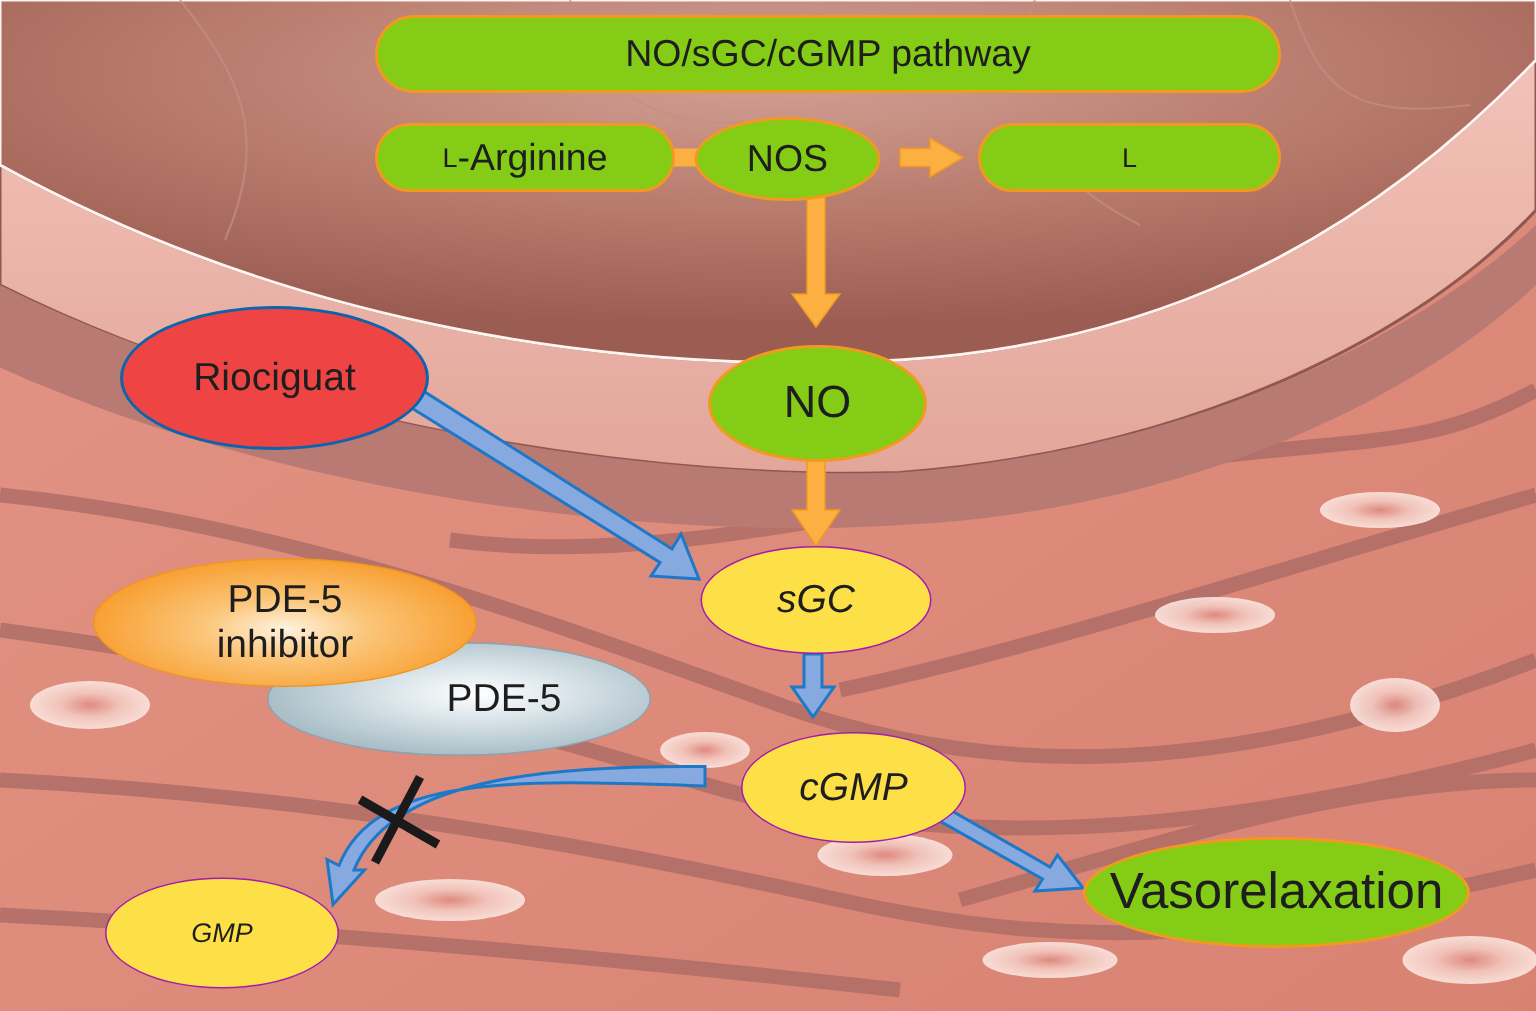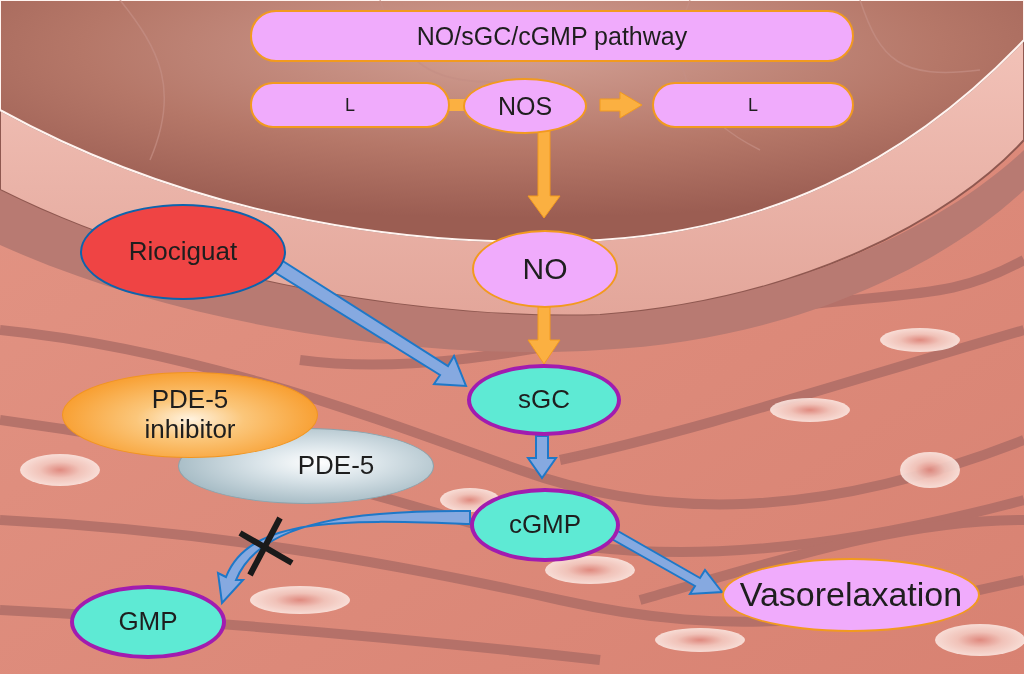--- a/index.html
+++ b/index.html
@@ -1,21 +1,21 @@
 <!DOCTYPE html>
 <html><head>
 <meta charset="utf-8">
 <style>
   html,body{margin:0;padding:0;}
   body{width:1024px;height:674px;overflow:hidden;position:relative;font-family:"Liberation Sans",sans-serif;background:#c97a6e;}
   #bg{position:absolute;left:0;top:0;width:1024px;height:674px;}
   #diagram{position:absolute;left:0;top:0;width:1024px;height:674px;}
   .node{position:absolute;display:flex;align-items:center;justify-content:center;text-align:center;color:#1e1e1e;box-sizing:border-box;line-height:1.15;}
-  .orange{background:#f0abfc;border:2px solid #f29a1f;}
-  .blue-light{background:#5eead4;border:4px solid #a21caf;}
+  .orange{background:#84cc16;border:2px solid #f29a1f;}
+  .blue-light{background:#fde047;border:1px solid #a21caf;font-style:italic;}
   .blue-dark{background:#ef4444;border:2px solid #0d64ad;}
   .pill{border-radius:30px;}
   .ellipse{border-radius:50%;}
   .pde5{background:radial-gradient(ellipse at 55% 45%,#ffffff 0%,#dbe5ea 30%,#9fb6c0 80%,#8ea8b3 100%);border:1px solid #8aa3ad;}
   .pde5inh{background:radial-gradient(ellipse at 50% 55%,#fff3e0 0%,#fbc67a 30%,#f7941d 85%);border:1px solid #f2951f;}
 </style>
 </head>
 <body>
 
 <svg id="bg" viewBox="0 0 1024 674">
@@ -100,20 +100,21 @@
 
   <path d="M610 538 L616 530 L700 578 L705 570 L722 592 L690 594 L695 586 Z" fill="#86a9e0" stroke="#1e78c8" stroke-width="2"></path>
 </svg>
 
 <div class="node orange pill" style="left:250px;top:10px;width:604px;height:52px;font-size:25px;">
   <span>NO/sGC/cGMP pathway</span>
 </div>
 
 <div class="node orange pill" style="left:250px;top:82px;width:200px;height:46px;font-size:25px;">
   <span style="font-size:18px;">L</span>
+    <span>-Arginine</span>
 </div>
 
 <div class="node orange ellipse" style="left:463px;top:78px;width:124px;height:56px;font-size:25px;">
   <span>NOS</span>
 </div>
 
 <div class="node orange pill" style="left:652px;top:82px;width:202px;height:46px;font-size:25px;">
   <span style="font-size:18px;">L</span>
 </div>
 
@@ -131,23 +132,23 @@
 
 <div class="node pde5 ellipse" style="left:178px;top:428px;width:256px;height:76px;font-size:26px;padding-left:60px;">
   <span>PDE-5</span>
 </div>
 
 <div class="node pde5inh ellipse" style="left:62px;top:372px;width:256px;height:86px;font-size:26px;flex-direction:column;">
   <span>PDE-5</span>
   <span>inhibitor</span>
 </div>
 
-<div class="node blue-light ellipse" style="left:470px;top:488px;width:150px;height:74px;font-size:26px;">
+<div class="node blue-light ellipse" style="left:494px;top:488px;width:150px;height:74px;font-size:26px;">
   <span>cGMP</span>
 </div>
 
-<div class="node blue-light ellipse" style="left:70px;top:585px;width:156px;height:74px;font-size:26px;">
+<div class="node blue-light ellipse" style="left:70px;top:585px;width:156px;height:74px;font-size:18px;">
   <span>GMP</span>
 </div>
 
 <div class="node orange ellipse" style="left:722px;top:558px;width:258px;height:74px;font-size:34px;">
   <span>Vasorelaxation</span>
 </div>
 
 </body></html>

